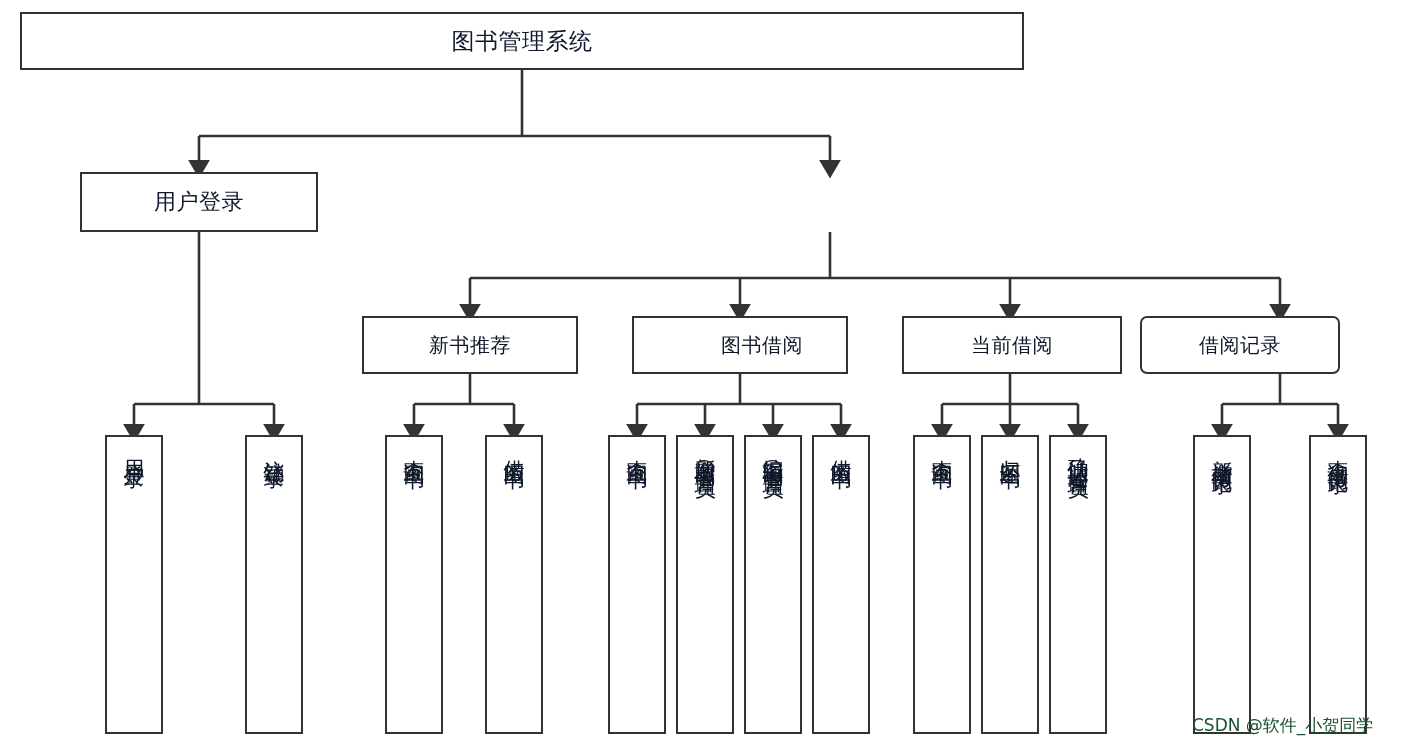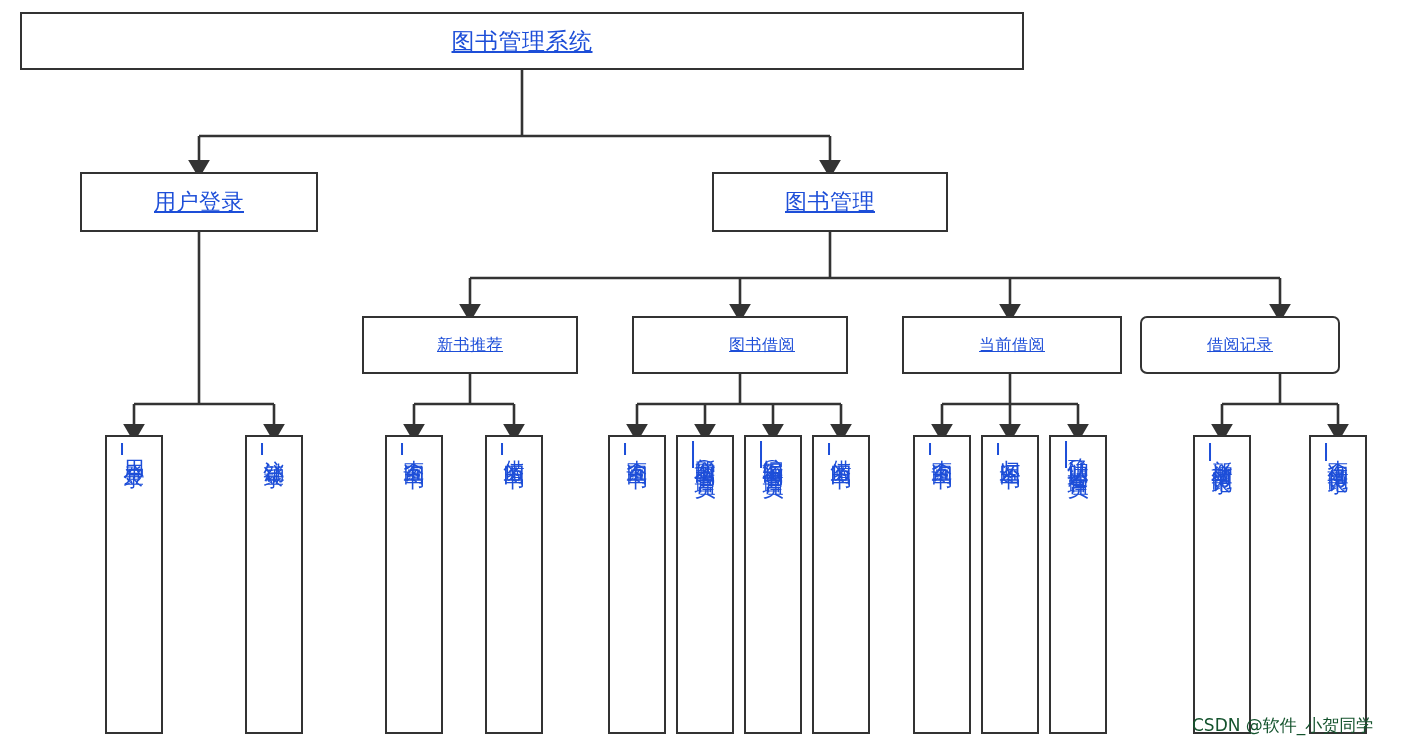--- a/index.html
+++ b/index.html
@@ -30,28 +30,27 @@
     position: absolute;
     box-sizing: border-box;
     background: #ffffff;
     border: 2.5px solid #333333;
     display: flex;
     align-items: center;
     justify-content: center;
     z-index: 3;
   }
   .node .label {
-    color: #1d4ed8;
+    color: #0f172a;
     letter-spacing: 0.5px;
     white-space: nowrap;
-    text-decoration: underline;
   }
   .node.root .label { font-size: 23px; }
   .node.lvl2 .label { font-size: 22px; }
-  .node.lvl3 .label { font-size: 16px; }
+  .node.lvl3 .label { font-size: 20px; }
 
   .node.leaf {
     align-items: flex-start;
     padding-top: 6px;
   }
   .node.leaf .label {
     font-size: 21px;
     writing-mode: vertical-rl;
     text-orientation: upright;
     line-height: 1.05;
@@ -127,23 +126,20 @@
     </g>
   </svg>
 
   <div class="node root" style="left:20px; top:12px; width:1004px; height:58px;">
     <span class="label">图书管理系统</span>
   </div>
 
   <div class="node lvl2" style="left:80px; top:172px; width:238px; height:60px;">
     <span class="label">用户登录</span>
   </div>
-  <div class="node lvl2" style="left:712px; top:172px; width:236px; height:60px;">
-    <span class="label">图书管理</span>
-  </div>
 
   <div class="node lvl3" style="left:362px; top:316px; width:216px; height:58px;">
     <span class="label">新书推荐</span>
   </div>
   <div class="node lvl3" style="left:632px; top:316px; width:216px; height:58px;padding-left:44px;">
     <span class="label">图书借阅</span>
   </div>
   <div class="node lvl3" style="left:902px; top:316px; width:220px; height:58px;">
     <span class="label">当前借阅</span>
   </div>

